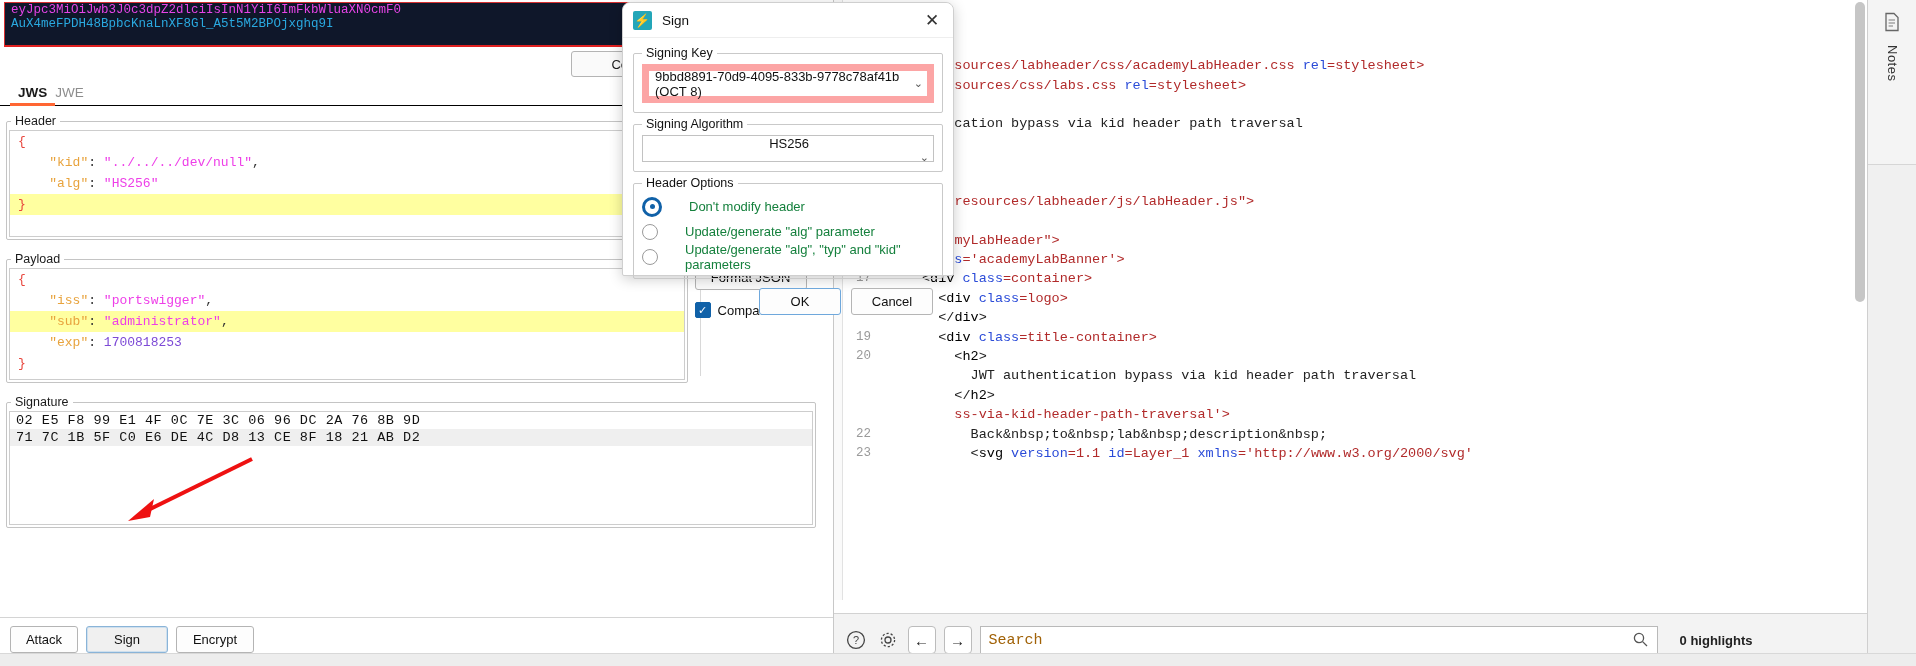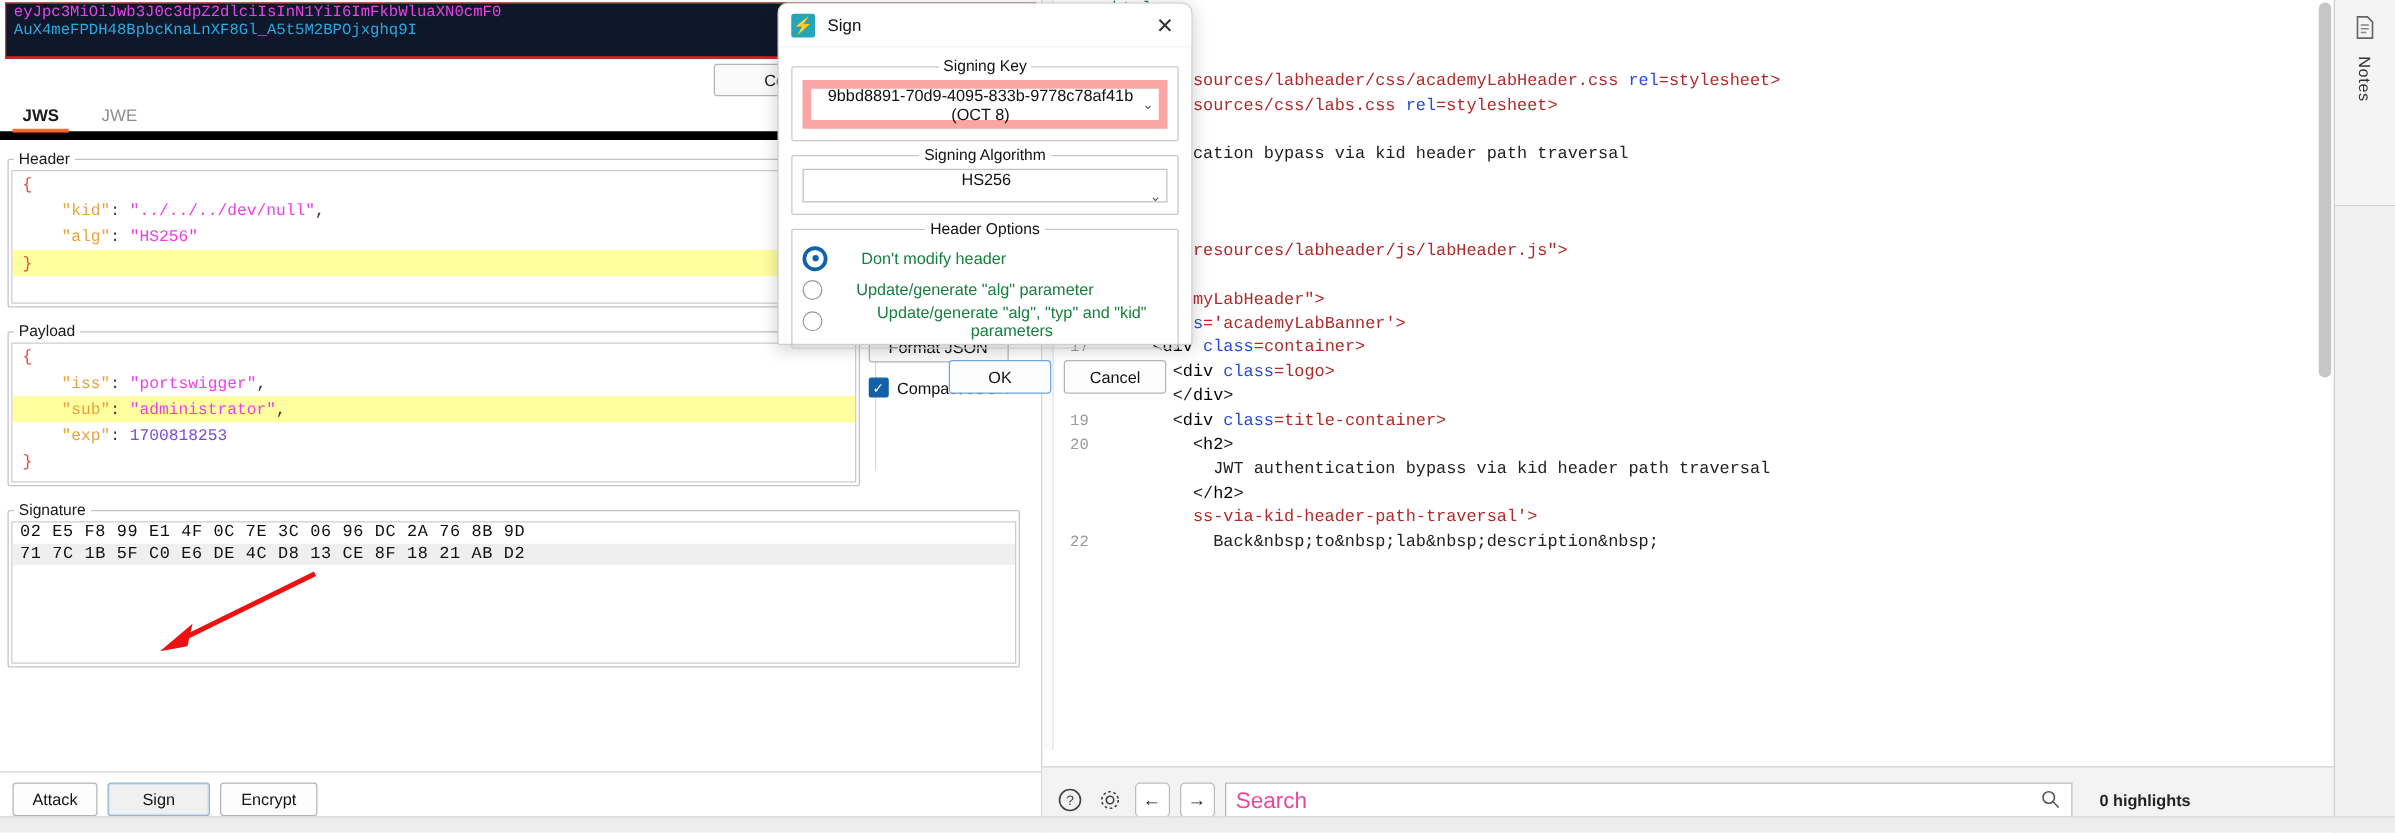--- a/index.html
+++ b/index.html
@@ -19,22 +19,22 @@
   .token-line{font-family:"Liberation Mono", monospace;font-size:12.5px;
     white-space:nowrap;padding-left:6px;letter-spacing:0px;}
   .tok-magenta{color:#e744e7;}
   .tok-cyan{color:#2aa9e0;}
 
   .copy-row{height:30px;position:relative;}
   .copy-btn{position:absolute;right:150px;top:4px;width:110px;height:24px;
     border:1px solid #b4b4b4;border-radius:3px;background:#fafafa;font-size:13px;
     display:flex;align-items:center;justify-content:center;color:#202020;}
 
-  .tabs{height:28px;border-bottom:7px solid #000000;display:flex;align-items:flex-end;
-    padding-left:14px;gap:26px;background:#fff;}
+  .tabs{height:28px;border-bottom:1px solid #000000;display:flex;align-items:flex-end;
+    padding-left:14px;background:#fff;}
   .tab{font-size:13.5px;padding:3px 4px 5px 4px;color:#8d8d8d;position:relative;}
   .tab.active{color:#1a1a1a;font-weight:bold;}
   .tab.active:after{content:"";position:absolute;left:-4px;right:-4px;bottom:-1px;height:3px;background:#ff6633;}
 
   fieldset.grp{margin:8px 6px 0 6px;border:1px solid #c4c4c4;border-radius:2px;
     padding:0;position:relative;background:#fff;}
   fieldset.grp > legend{font-size:12.5px;padding:0 4px;margin-left:4px;color:#1a1a1a;}
   .code-area{background:#fff;border:1px solid #cdcdcd;margin:2px;overflow:hidden;
     font-family:"Liberation Mono", monospace;font-size:13px;line-height:21px;}
   .code-line{white-space:pre;padding-left:8px;}
@@ -75,41 +75,41 @@
   .leftbar{position:absolute;left:0;top:0;width:8px;height:600px;background:#fafafa;border-right:1px solid #e2e2e2;}
   .leftbar .thumb{position:absolute;left:1px;top:150px;width:6px;height:120px;background:#cfcfcf;}
 
   .findbar{position:absolute;left:0;bottom:0;width:1034px;height:52px;background:#f3f3f3;
     border-top:1px solid #d2d2d2;display:flex;align-items:center;padding-left:10px;gap:8px;}
   .ficon{width:24px;height:24px;border-radius:50%;display:flex;align-items:center;justify-content:center;color:#444;}
   .fbtn{width:26px;height:26px;border:1px solid #bcbcbc;border-radius:4px;background:#fff;
     display:flex;align-items:center;justify-content:center;font-size:15px;color:#222;}
   .searchfield{flex:0 0 660px;height:26px;border:1px solid #b9b9b9;background:#fff;display:flex;align-items:center;
     padding:0 8px;position:relative;}
-  .searchfield .ph{color:#ec4899;font-size:18px;}
+  .searchfield .ph{color:#a16207;font-size:15px;font-family:Liberation Mono, monospace;}
   .searchfield .magn{position:absolute;right:8px;top:4px;color:#555;}
   .hl-count{font-size:13px;color:#222;font-weight:bold;margin-left:14px;}
 
   
   .notes-rail{width:48px;height:666px;background:#f0f0f0;border-left:1px solid #cfcfcf;position:relative;}
   .notes-tab{position:absolute;top:0;left:0;width:48px;height:152px;background:#f4f4f4;
     border-bottom:1px solid #d6d6d6;display:flex;flex-direction:column;align-items:center;padding-top:12px;gap:10px;}
   .notes-label{writing-mode:vertical-rl;font-size:13px;color:#333;letter-spacing:0.5px;}
 
   
   .dialog{position:absolute;left:622px;top:2px;width:330px;height:272px;background:#ffffff;
     border:1px solid #cfcfcf;border-radius:8px 8px 2px 2px;box-shadow:0 3px 14px rgba(0,0,0,0.20);z-index:50;}
   .dlg-title{height:34px;display:flex;align-items:center;padding:0 6px 0 10px;gap:10px;
     border-bottom:1px solid #eee;border-radius:8px 8px 0 0;background:#fff;}
   .dlg-icon{width:19px;height:19px;background:#23a6b8;border-radius:2px;display:flex;align-items:center;justify-content:center;
     color:#fff;font-size:13px;font-weight:bold;}
   .dlg-name{font-size:13.5px;color:#111;}
   .dlg-close{margin-left:auto;width:30px;height:26px;display:flex;align-items:center;justify-content:center;
     color:#333;font-size:17px;}
-  .dlg-body{padding:4px 10px 0 10px;text-align:center;}
+  .dlg-body{padding:4px 10px 0 10px;}
   fieldset.dgrp{border:1px solid #c9c9c9;border-radius:2px;margin:4px 0 0 0;padding:4px 8px 9px 8px;}
   fieldset.dgrp legend{font-size:12.5px;padding:0 4px;color:#111;}
   .combo{height:25px;border:7px solid #fca5a5;background:#fff;display:flex;align-items:center;
     padding:0 4px 0 6px;font-size:13px;color:#111;position:relative;}
   .combo.plain{border:1px solid #c2c2c2;flex-direction:column;}
   .combo .chev{margin-left:auto;color:#555;font-size:11px;}
   .radio-row{display:flex;align-items:center;gap:27px;height:25px;font-size:13px;color:#15803d;}
   .radio{width:14px;height:14px;border-radius:50%;border:1.6px solid #9a9a9a;background:#fff;flex:0 0 14px;
     display:flex;align-items:center;justify-content:center;}
   .radio.on{border:3px solid #1061a8;}
@@ -289,20 +289,24 @@
             <span class="ln"></span>
             <span class="ctext"><span class="t-plain">        &lt;/</span><span class="t-tag">h2</span><span class="t-plain">&gt;</span></span>
           </div>
           <div class="code-row">
             <span class="ln"></span>
             <span class="ctext"><span class="t-val">        ss-via-kid-header-path-traversal'&gt;</span></span>
           </div>
           <div class="code-row">
             <span class="ln">22</span>
             <span class="ctext"><span class="t-plain">          Back&amp;nbsp;to&amp;nbsp;lab&amp;nbsp;description&amp;nbsp;</span></span>
+          </div>
+          <div class="code-row">
+            <span class="ln">23</span>
+            <span class="ctext"><span class="t-plain">          &lt;</span><span class="t-tag">svg </span><span class="t-attr">version</span><span class="t-val">=1.1 </span><span class="t-attr">id</span><span class="t-val">=Layer_1 </span><span class="t-attr">xmlns</span><span class="t-val">='http://www.w3.org/2000/svg'</span></span>
           </div>
         </div>
       <div class="vscroll"></div>
     </div>
 
     <div class="findbar">
       <span class="ficon">
         <svg width="20" height="20" viewBox="0 0 20 20">
             <circle cx="10" cy="10" r="8.4" fill="none" stroke="#444" stroke-width="1.3"></circle>
             <text x="10" y="14.4" font-size="11" text-anchor="middle" fill="#444" font-family="Liberation Sans">?</text>

